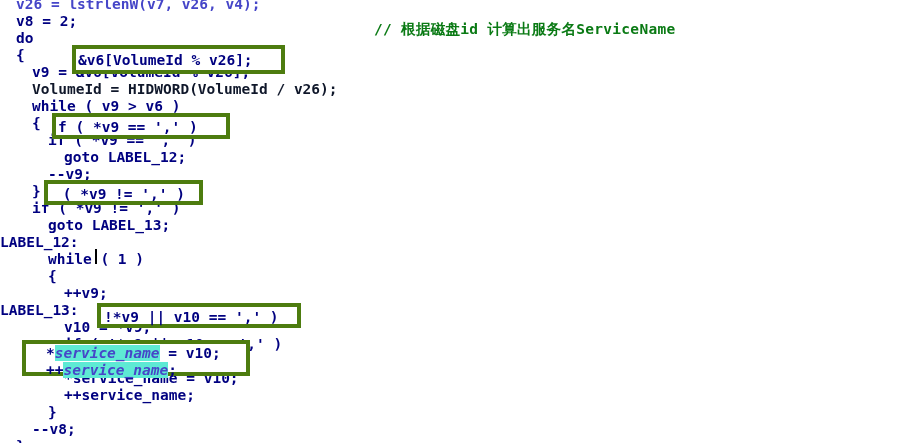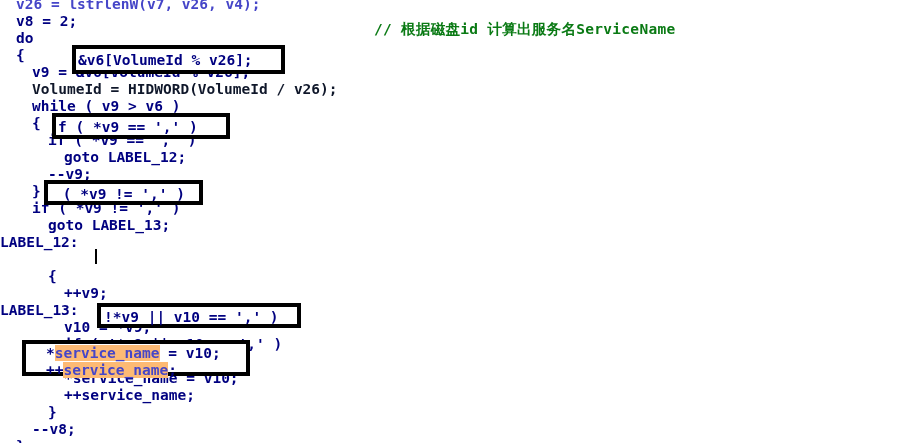--- a/index.html
+++ b/index.html
@@ -30,21 +30,21 @@
     white-space: pre;
     font-family: "DejaVu Sans Mono", "Liberation Mono", monospace;
     font-size: 14.5px;
     font-weight: bold;
     line-height: 17px;
     letter-spacing: 0px;
     color: #000080;
   }
   .var  { color: #4646c8; }
   .punct{ color: #000080; }
-  .hl   { background: #fdba74; color: #4646c8; }
+  .hl   { background: #5eead4; color: #4646c8; font-style: italic; }
 
   
   #comment {
     position: absolute;
     left: 374px;
     top: 20px;
     white-space: pre;
     font-family: "DejaVu Sans Mono", "Liberation Mono", monospace;
     font-size: 14.5px;
     font-weight: bold;
@@ -58,21 +58,21 @@
     left: 95px;
     top: 249px;
     width: 2px;
     height: 15px;
     background: #000000;
   }
 
   
   .redbox {
     position: absolute;
-    border: 4px solid #000000;
+    border: 4px solid #4d7c0f;
     background: #ffffff;
     box-sizing: border-box;
   }
   .redbox .inner {
     position: absolute;
     left: 0;
     top: 0;
     white-space: pre;
     font-family: "DejaVu Sans Mono", "Liberation Mono", monospace;
     font-size: 14.5px;
@@ -123,20 +123,21 @@
     <div class="ln" style="top:166px; left:48px;"><span>--v9;</span></div>
 
     <div class="ln" style="top:183px; left:32px;"><span>}</span></div>
 
     <div class="ln" style="top:200px; left:32px;"><span>if ( *v9 != ',' )</span></div>
 
     <div class="ln" style="top:217px; left:48px;"><span>goto LABEL_13;</span></div>
 
     <div class="ln" style="top:234px; left:0px;text-align:right;"><span>LABEL_12:</span></div>
 
+    <div class="ln" style="top:251px; left:48px;"><span>while ( 1 )</span></div>
 
     <div class="ln" style="top:268px; left:48px;"><span>{</span></div>
 
     <div class="ln" style="top:285px; left:64px;"><span>++v9;</span></div>
 
     <div class="ln" style="top:302px; left:0px;"><span>LABEL_13:</span></div>
 
     <div class="ln" style="top:319px; left:64px;"><span>v10 = *v9;</span></div>
 
     <div class="ln" style="top:336px; left:64px;"><span>if ( !*v9 || v10 == ',' )</span></div>

